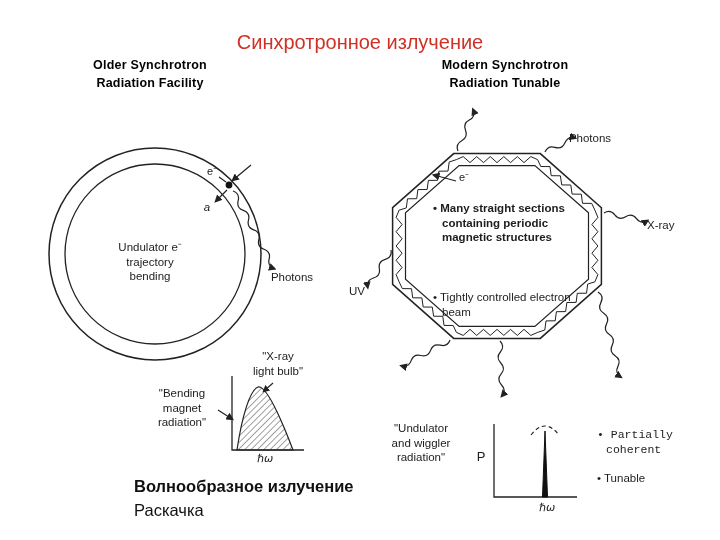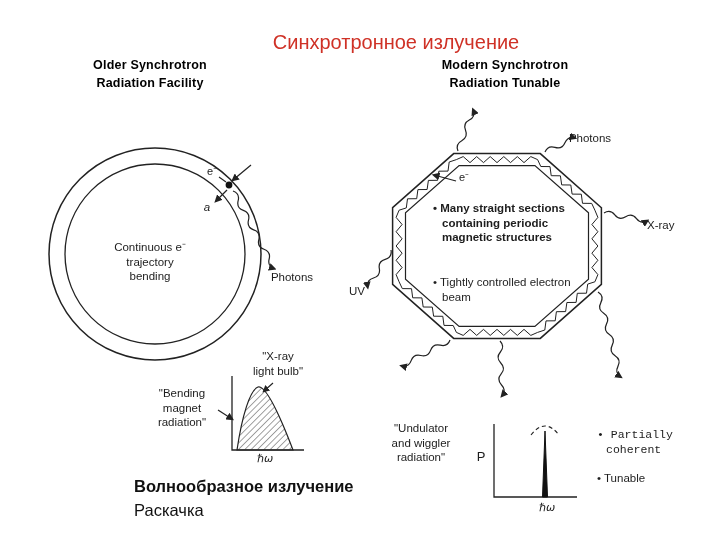--- a/index.html
+++ b/index.html
@@ -2,21 +2,21 @@
 <html><head>
 <meta charset="utf-8">
 <style>
   html,body{margin:0;padding:0;background:#fff;}
   .stage{position:relative;width:720px;height:540px;background:#fff;overflow:hidden;
          font-family:"Liberation Sans",sans-serif;}
   svg{position:absolute;left:0;top:0;}
   .lbl{position:absolute;font-size:11.5px;line-height:1.27;color:#1d1d1d;white-space:pre-line;}
   .c{transform:translateX(-50%);text-align:center;}
   .hd{font-size:12.5px;font-weight:700;line-height:1.42;letter-spacing:.2px;color:#000000;}
-  .title{font-size:20px;color:#cf3126;white-space:nowrap;margin-left:36px;}
+  .title{font-size:20px;color:#cf3126;white-space:nowrap;}
   .hw{font-family:"DejaVu Sans",sans-serif;font-size:11px;font-style:italic;}
   .ft{font-size:16.5px;color:#111;}
   .bullets{white-space:normal;text-indent:-9px;padding-left:9px;}
 </style>
 </head>
 <body>
 
 <div class="stage">
 
   <svg id="art" width="720" height="540" viewBox="0 0 720 540">
@@ -61,35 +61,35 @@
 
   <div class="lbl title c" style="left:360px;top:30px;">Синхротронное излучение</div>
 
   <div class="lbl hd c" style="left:150px;top:57px;">Older Synchrotron
 Radiation Facility</div>
   <div class="lbl hd c" style="left:505px;top:57px;">Modern Synchrotron
 Radiation Tunable</div>
 
   <div class="lbl c" style="left:212px;top:165px;font-size:11px;">e⁻</div>
   <div class="lbl c" style="left:207px;top:200px;font-style:italic;">a</div>
-  <div class="lbl c" style="left:150px;top:240px;">Continuous e⁻
+  <div class="lbl c" style="left:150px;top:240px;">Undulator e⁻
 trajectory
 bending</div>
   <div class="lbl c" style="left:292px;top:270px;">Photons</div>
   <div class="lbl c" style="left:278px;top:349px;">"X-ray
 light bulb"</div>
   <div class="lbl c" style="left:182px;top:386px;">"Bending
 magnet
 radiation"</div>
   <div class="lbl hw c" style="left:265px;top:452px;">ℏω</div>
 
   <div class="lbl c" style="left:590px;top:131px;">Photons</div>
   <div class="lbl" style="left:459px;top:171px;font-size:11px;">e⁻</div>
   <div class="lbl bullets" style="left:433px;top:201px;width:132px;font-weight:bold;">• Many straight sections containing periodic magnetic structures</div>
-  <div class="lbl bullets" style="left:433px;top:275px;width:132px;">• Tightly controlled electron beam</div>
+  <div class="lbl bullets" style="left:433px;top:290px;width:132px;">• Tightly controlled electron beam</div>
   <div class="lbl" style="left:647px;top:218px;">X-ray</div>
   <div class="lbl c" style="left:357px;top:284px;">UV</div>
   <div class="lbl c" style="left:421px;top:421px;">"Undulator
 and wiggler
 radiation"</div>
   <div class="lbl c" style="left:481px;top:449px;font-size:13px;">P</div>
   <div class="lbl hw c" style="left:547px;top:501px;">ℏω</div>
   <div class="lbl bullets" style="left:597px;top:428px;width:76px;font-family:Liberation Mono, monospace;">• Partially coherent</div>
   <div class="lbl bullets" style="left:597px;top:471px;width:76px;">• Tunable</div>
 

